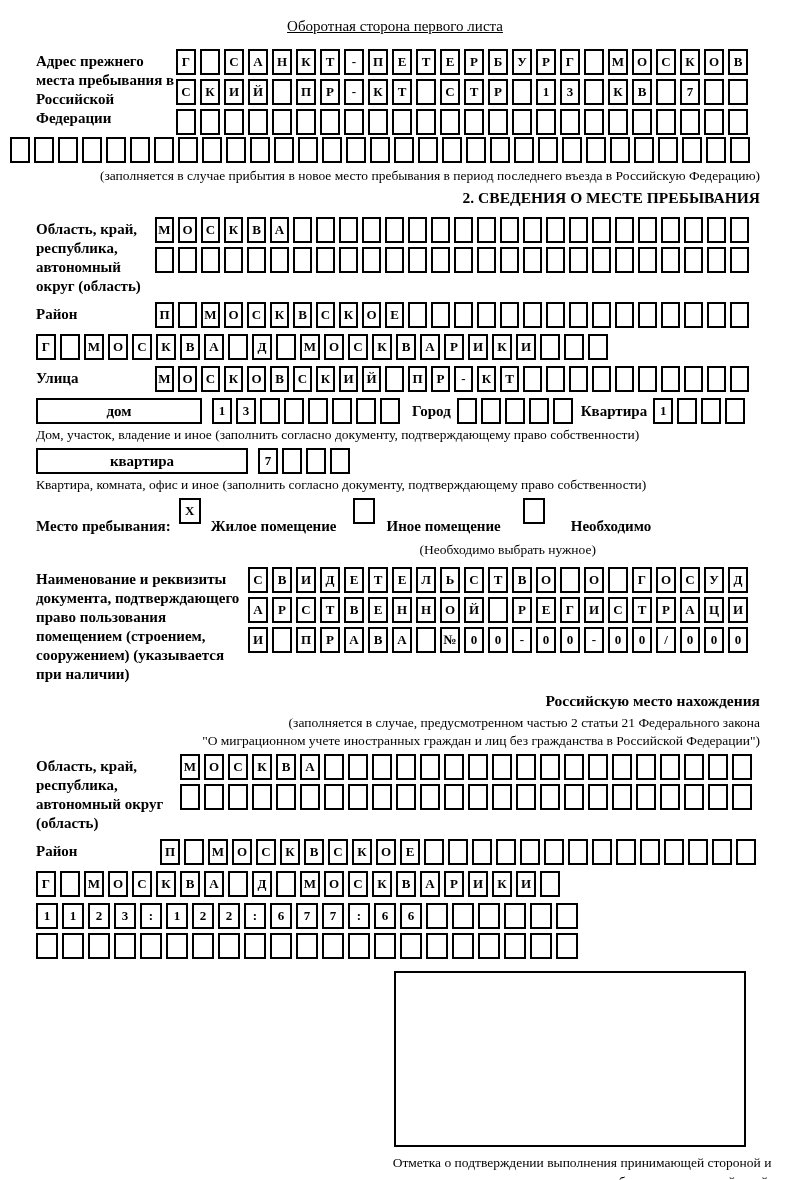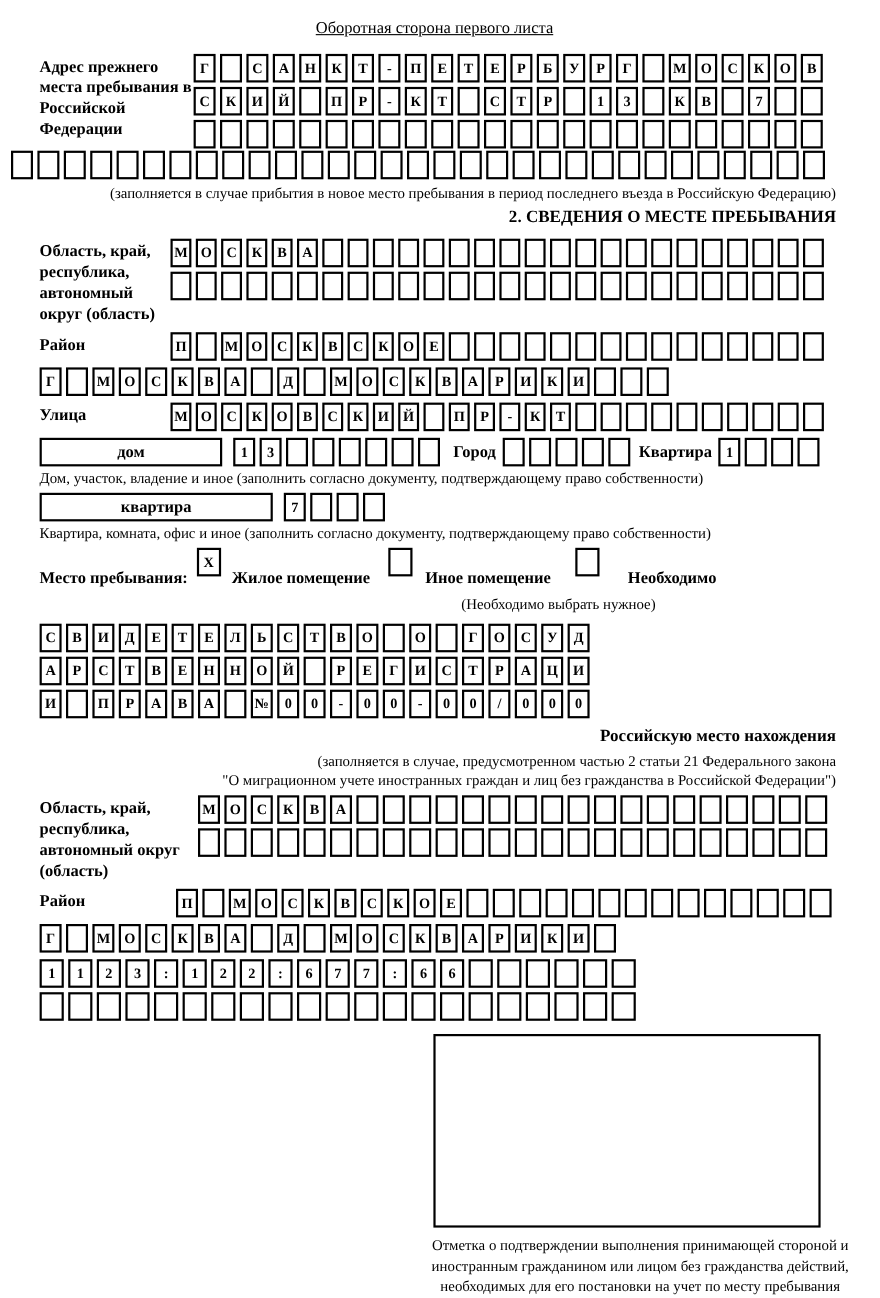--- a/index.html
+++ b/index.html
@@ -361,20 +361,21 @@
   <span class="cell" style="width:22px;margin-right:10px">X</span>
   <div class="inline-lbl" style="margin-right:16px">Жилое помещение</div>
   <span class="cell" style="width:22px;margin-right:12px"></span>
   <div class="inline-lbl" style="margin-right:22px">Иное помещение</div>
   <span class="cell" style="width:22px;margin-right:26px"></span>
   <div class="inline-lbl">Необходимо</div>
 </div>
 <div class="note center mb8" style="width:560px">(Необходимо выбрать нужное)</div>
 
 <div class="row mb8">
+  <div class="lbl w212">Наименование и реквизиты документа, подтверждающего право пользования помещением (строением, сооружением) (указывается при наличии)</div>
   <div class="stack">
     <div class="cells">
         <span class="cell">С</span>
         <span class="cell">В</span>
         <span class="cell">И</span>
         <span class="cell">Д</span>
         <span class="cell">Е</span>
         <span class="cell">Т</span>
         <span class="cell">Е</span>
         <span class="cell">Л</span>

